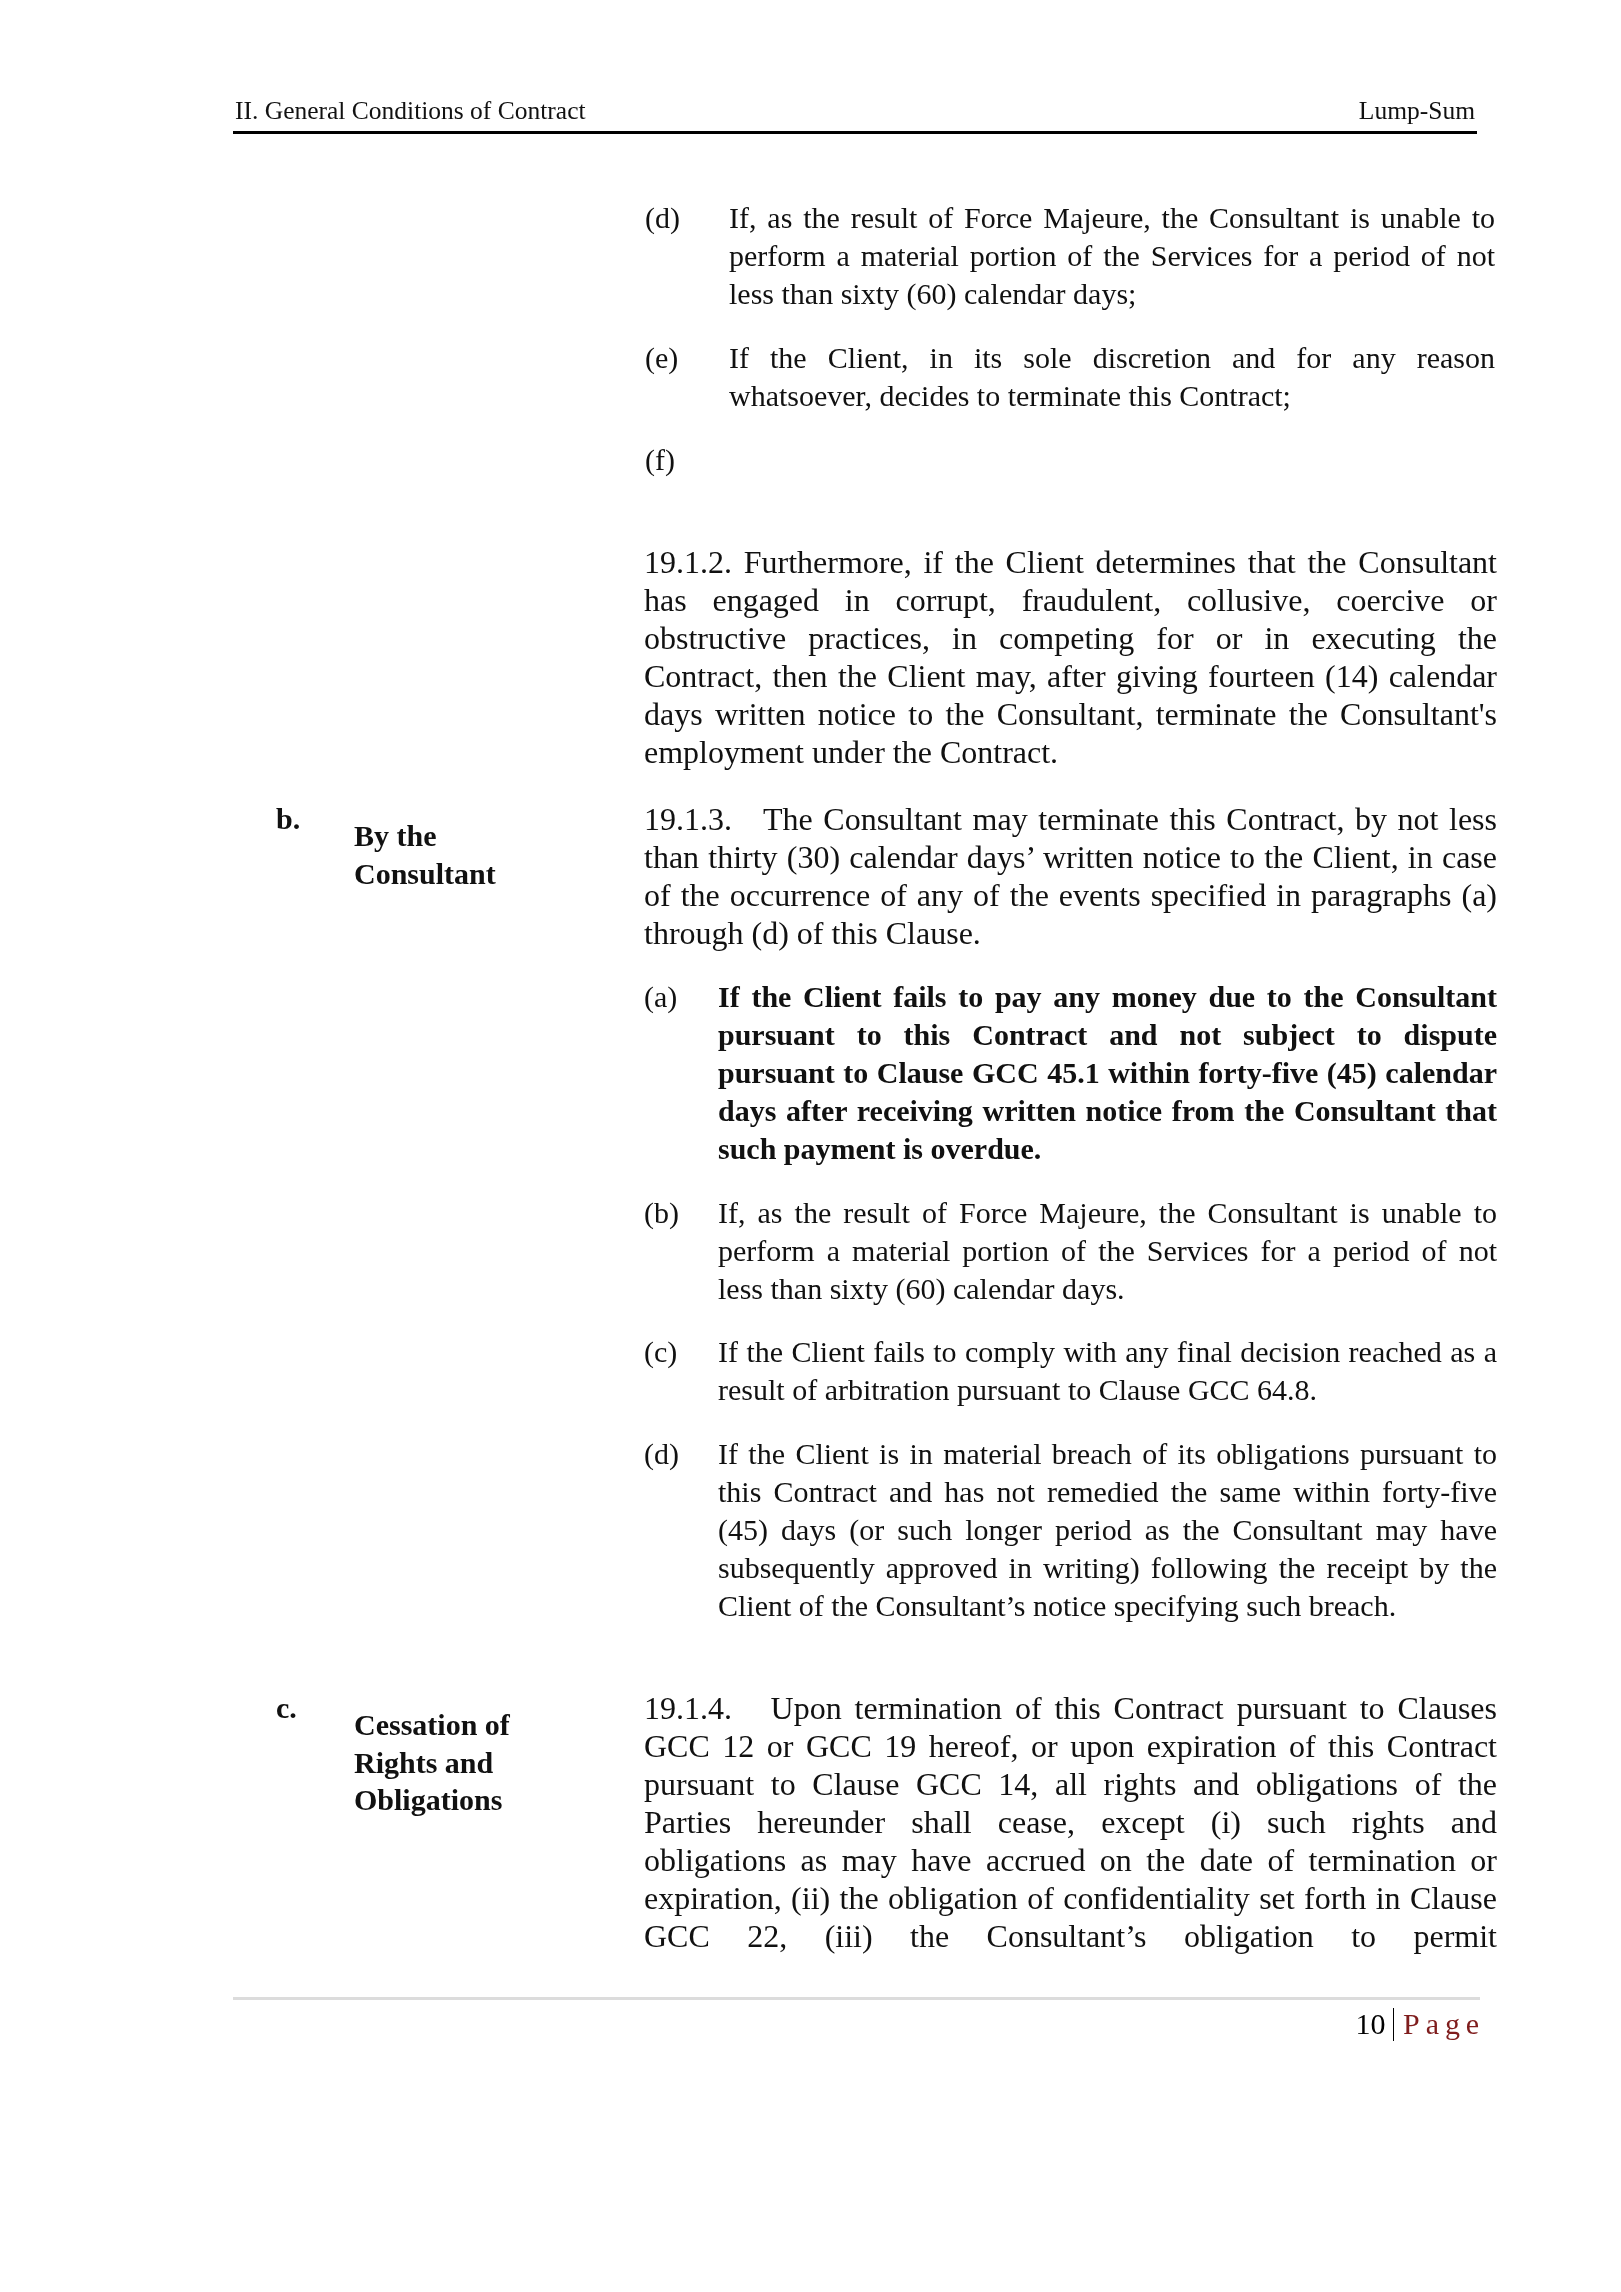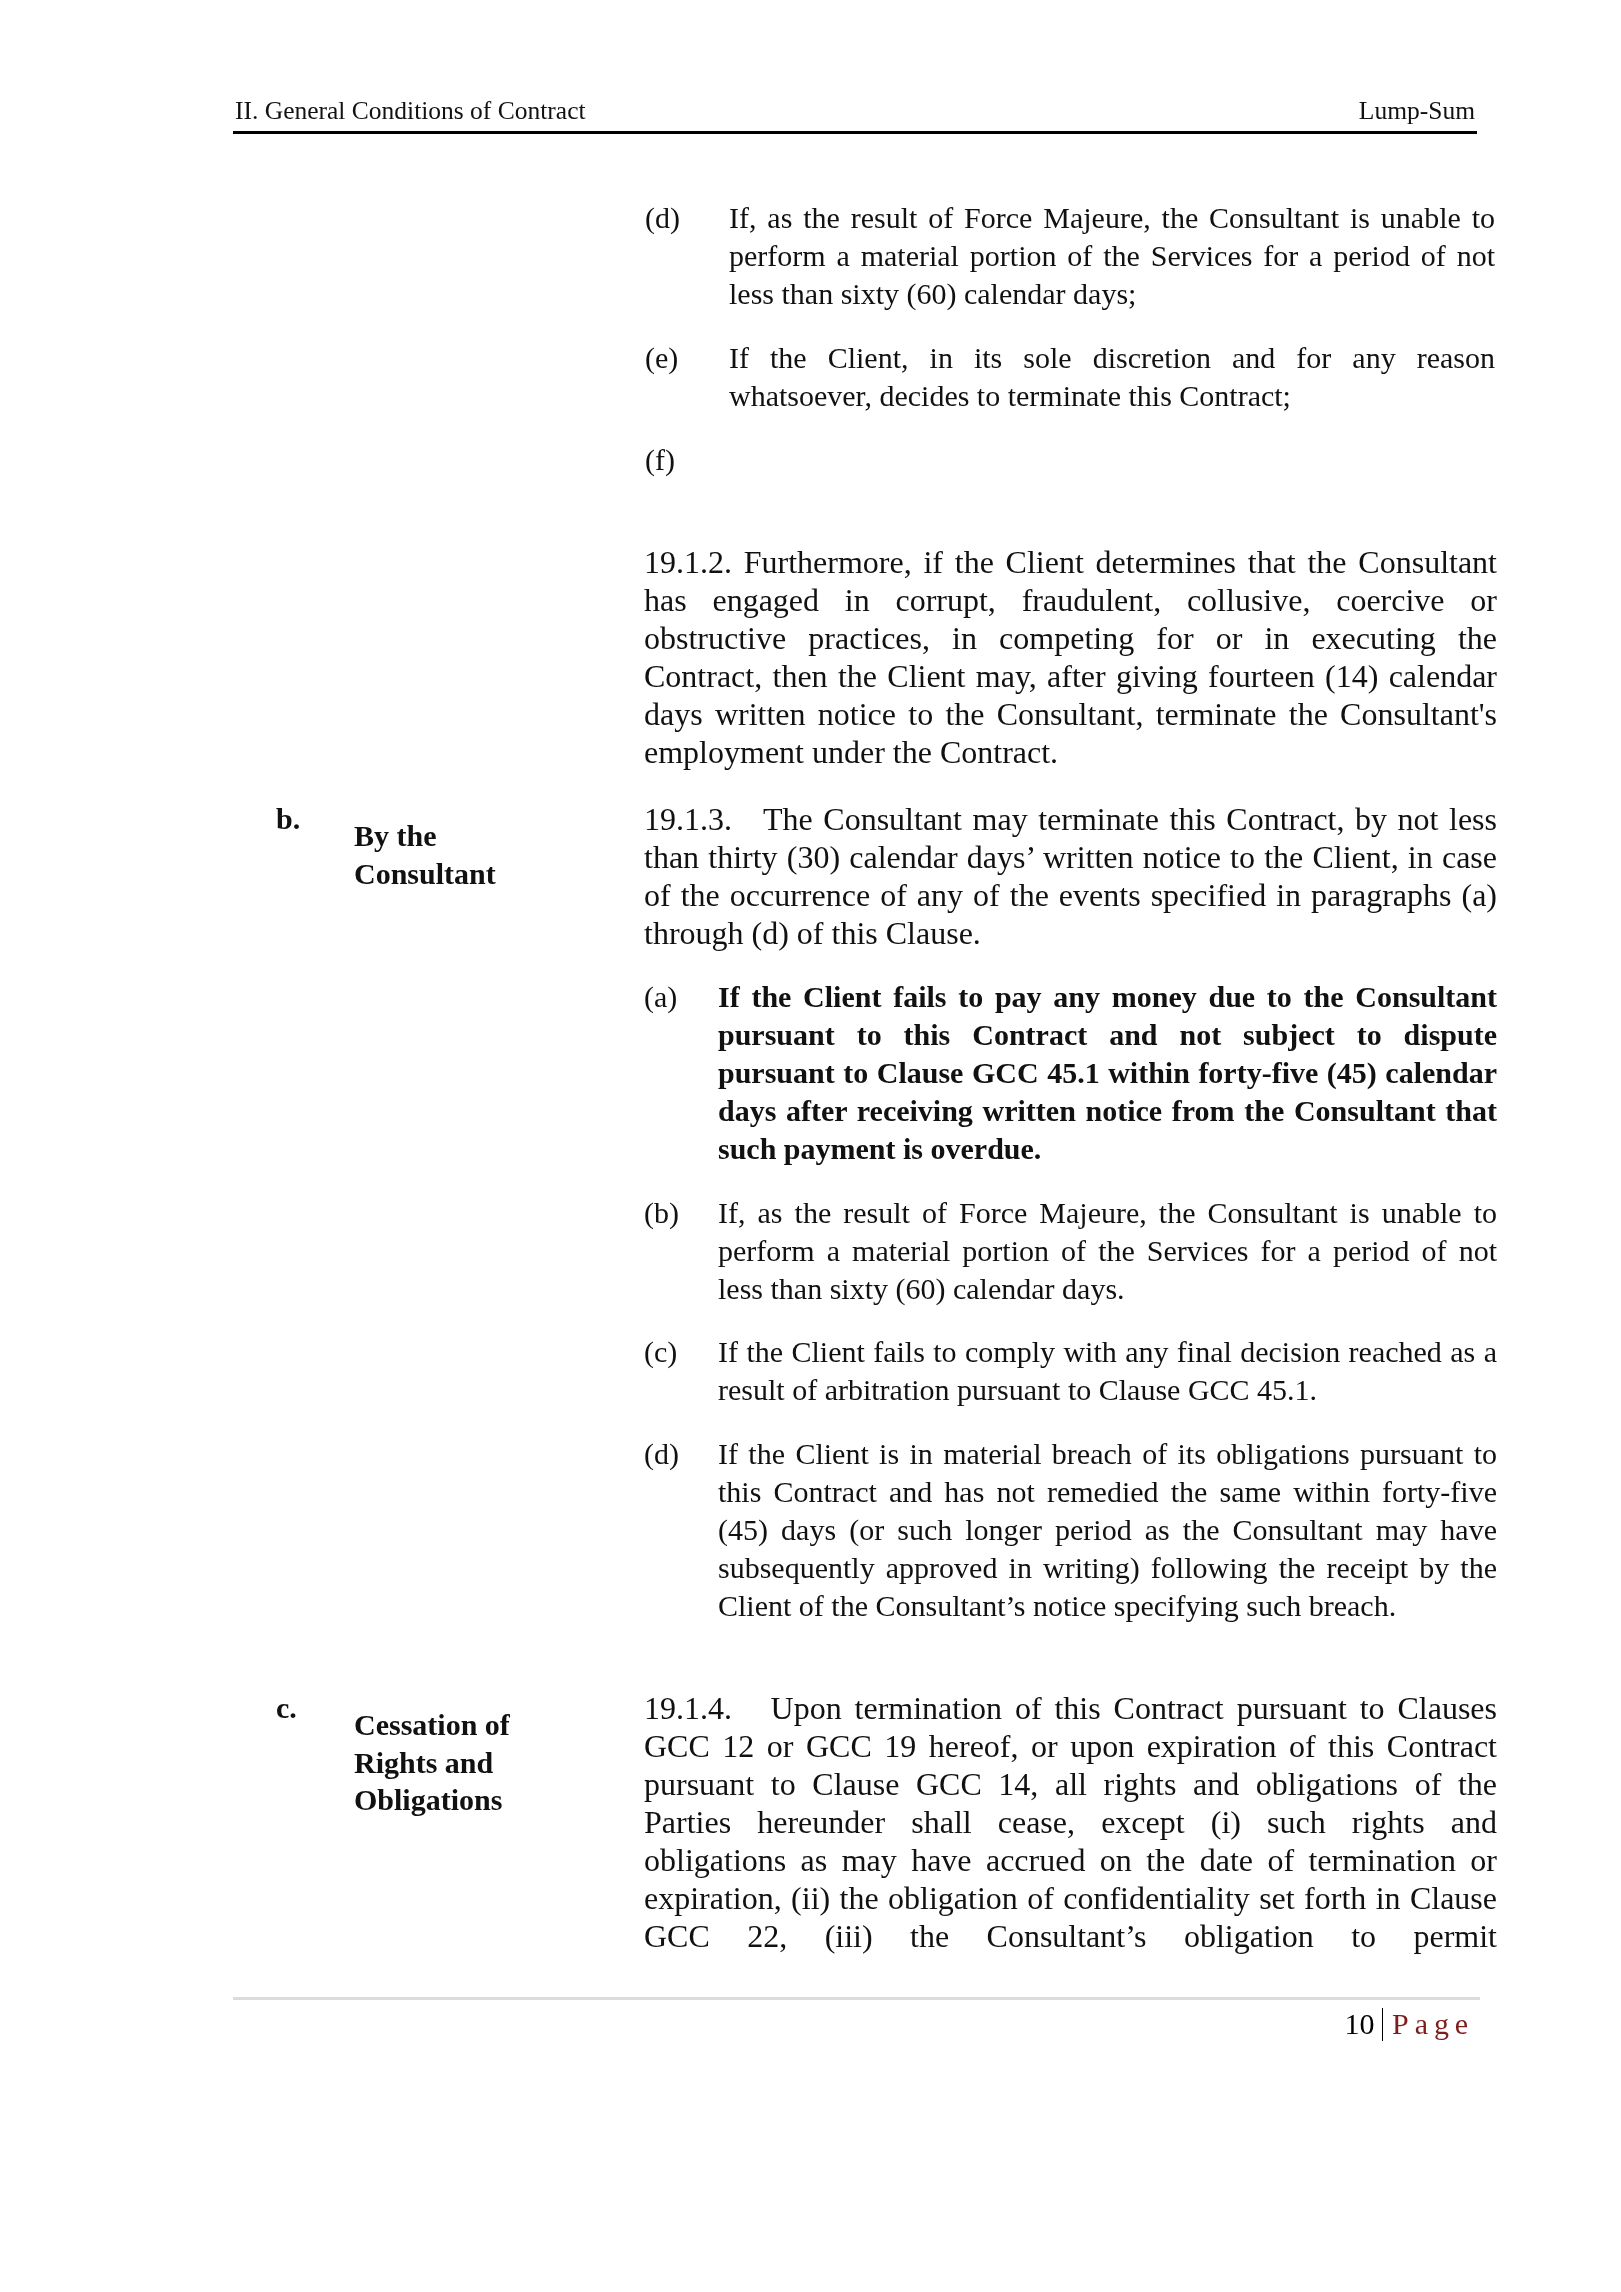--- a/index.html
+++ b/index.html
@@ -13,21 +13,21 @@
   .blk { position: absolute; font-size: 32px; line-height: 38px; text-align: justify; }
   .just-last { text-align-last: justify; }
   .item { position: absolute; font-size: 30px; line-height: 38px; }
   .item .lbl { position: absolute; left: 0; top: 0; }
   .item .txt { position: absolute; text-align: justify; }
   .side { position: absolute; font-size: 30px; line-height: 38px; font-weight: bold; }
   .side .letter { position: absolute; left: 0; top: 0; }
   .side .title { position: absolute; left: 78px; top: 0; white-space: nowrap; margin-top: 17px; }
 
   .foot-rule { position: absolute; left: 233px; top: 1997px; width: 1247px; height: 2.9px; background: #dcdcdc; }
-  .foot { position: absolute; right: 147px; top: 2007px; font-size: 30px; display: flex; align-items: center; margin-left: 17px; }
+  .foot { position: absolute; right: 136px; top: 2007px; font-size: 30px; display: flex; align-items: center; margin-left: 17px; }
   .foot .num { color: #000; }
   .foot .sep { display: inline-block; width: 1px; height: 33px; background: #000; margin: 0 8.8px 0 7.8px; }
   .foot .pg { color: #7f1d1d; letter-spacing: 5.9px; }
 </style>
 </head>
 <body>
 
 <div class="hdr">
   <span class="hdr-left">II. General Conditions of Contract</span>
   <span class="hdr-right">Lump-Sum</span>
@@ -58,21 +58,21 @@
 <div class="item" style="left:644px; top:978px; width:853px; height:190px;">
   <span class="lbl">(a)</span>
   <div class="txt" style="left:74px; width:779px;font-weight:bold;">If the Client fails to pay any money due to the Consultant pursuant to this Contract and not subject to dispute pursuant to Clause GCC 45.1 within forty-five (45) calendar days after receiving written notice from the Consultant that such payment is overdue.</div>
 </div>
 <div class="item" style="left:644px; top:1194px; width:853px; height:114px;">
   <span class="lbl">(b)</span>
   <div class="txt" style="left:74px; width:779px;">If, as the result of Force Majeure, the Consultant is unable to perform a material portion of the Services for a period of not less than sixty (60) calendar days.</div>
 </div>
 <div class="item" style="left:644px; top:1333px; width:853px; height:76px;">
   <span class="lbl">(c)</span>
-  <div class="txt" style="left:74px; width:779px;">If the Client fails to comply with any final decision reached as a result of arbitration pursuant to Clause GCC 45.1.</div>
+  <div class="txt" style="left:74px; width:779px;">If the Client fails to comply with any final decision reached as a result of arbitration pursuant to Clause GCC 64.8.</div>
 </div>
 <div class="item" style="left:644px; top:1435px; width:853px; height:227px;">
   <span class="lbl">(d)</span>
   <div class="txt" style="left:74px; width:779px;">If the Client is in material breach of its obligations pursuant to this Contract and has not remedied the same within forty-five (45) days (or such longer period as the Consultant may have subsequently approved in writing) following the receipt by the Client of the Consultant’s notice specifying such breach.</div>
 </div>
 
 <div class="side" style="left:276px; top:1689px; width:294px;">
   <span class="letter">c.</span>
   <span class="title">Cessation of</span>
   <span class="title" style="top:38px;">Rights and</span>

